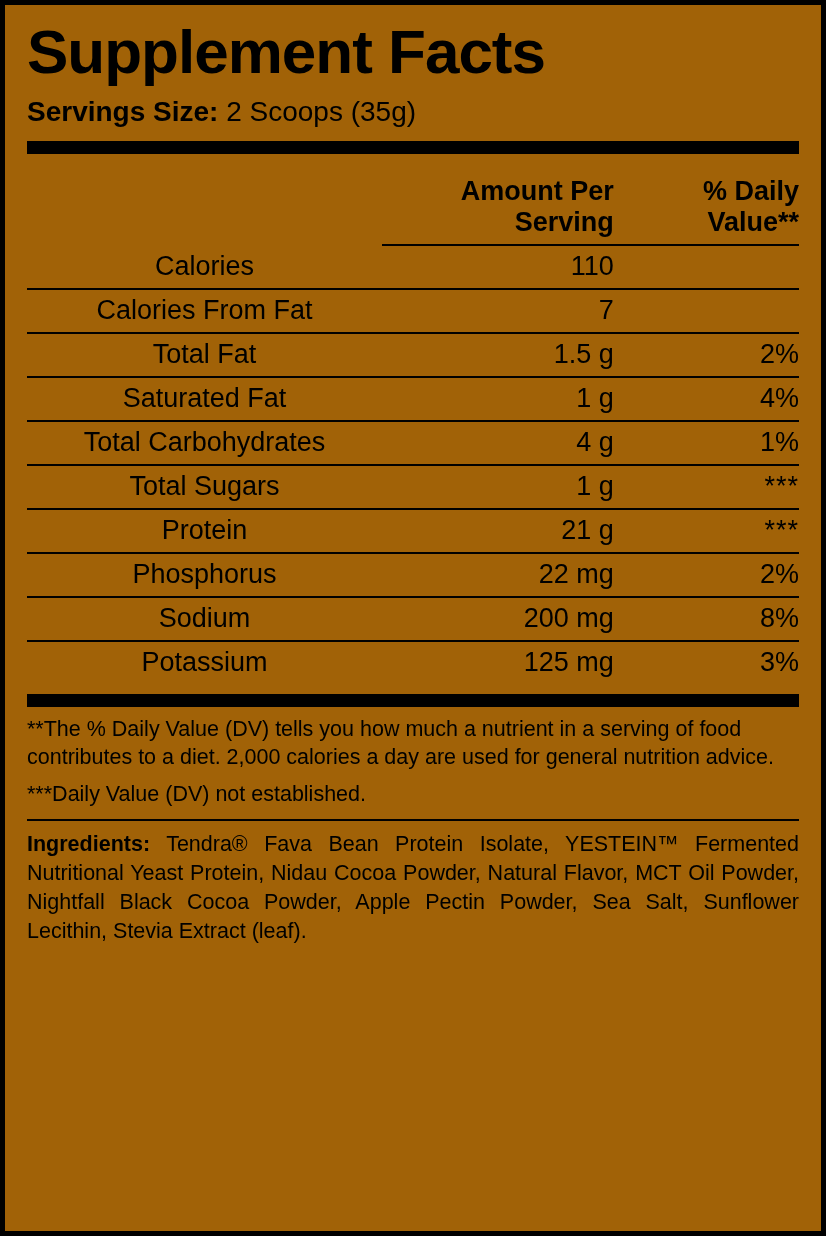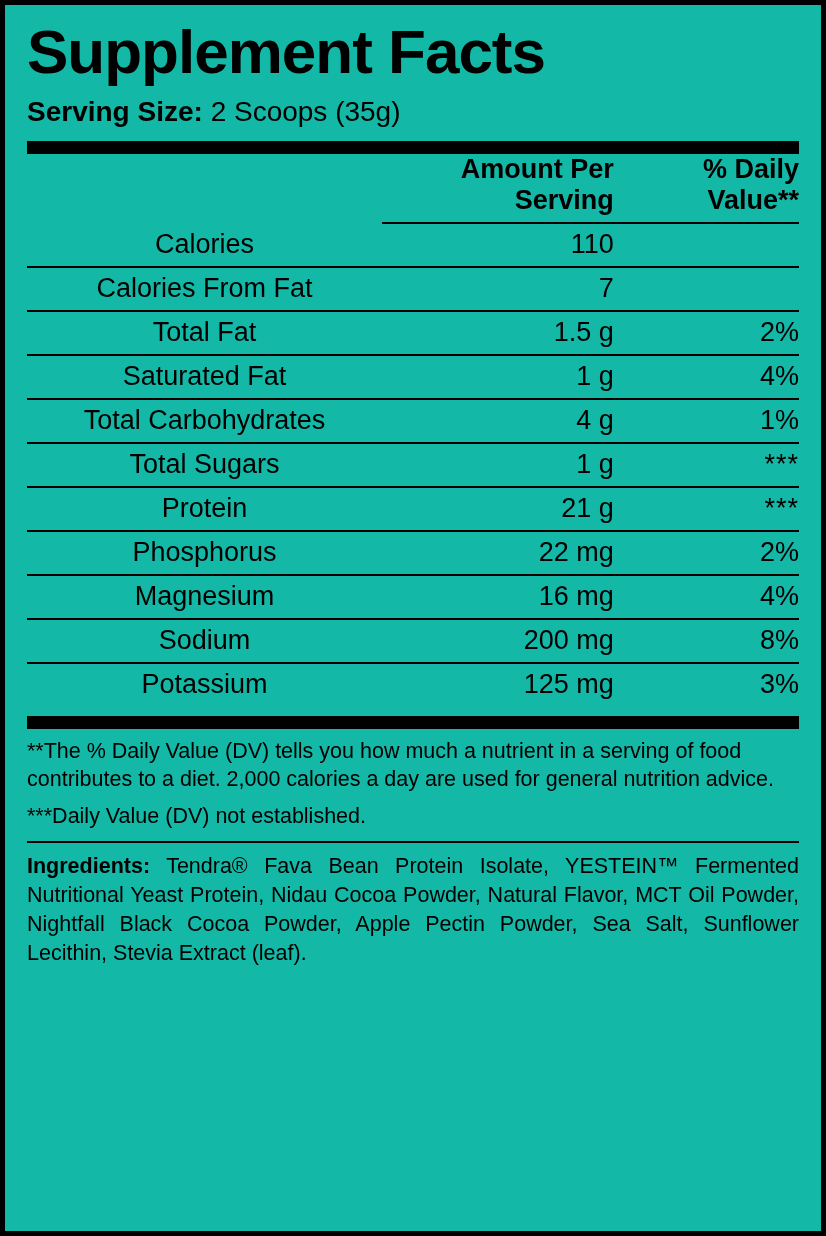--- a/index.html
+++ b/index.html
@@ -13,21 +13,21 @@
     font-family: "Liberation Sans", sans-serif;
     color: #000000;
     -webkit-font-smoothing: antialiased;
   }
   .panel {
     box-sizing: border-box;
     width: 826px;
     height: 1236px;
     border: 5px solid #000000;
     padding: 14px 22px 10px 22px;
-    background: #14b8a6;
+    background: #a16207;
   }
   .title {
     font-size: 62px;
     font-weight: bold;
     letter-spacing: -1px;
     line-height: 1.05;
     margin: 0 0 10px 0;
     white-space: nowrap;
   }
   .serving-line {
@@ -55,21 +55,21 @@
 
   table.facts th, table.facts td {
     padding: 5px 0 6px 0;
     vertical-align: bottom;
     border-bottom: 2px solid #000000;
   }
   table.facts tr.head th {
     font-weight: bold;
     font-size: 27px;
     border-bottom: 2px solid #000000;
-    padding-top: 0;
+    padding-top: 22px;
     margin-top: 24px;
   }
   table.facts tr.head th.c-name { border-bottom: none; }
   th.c-amt, td.c-amt { text-align: right; padding-right: 18px; }
   th.c-dv, td.c-dv { text-align: right; }
   td.c-name { text-align: center; }
   td.indent { padding-left: 36px; }
   tr.no-rule td { border-bottom: none; }
   .stars { letter-spacing: 1px; }
 
@@ -91,21 +91,21 @@
   .ingredients b { font-weight: bold; }
 </style>
 </head>
 <body>
 
 <div class="panel">
 
   <div class="title">Supplement Facts</div>
 
   <div class="serving-line">
-    <span class="lbl">Serving Size:</span>
+    <span class="lbl">Servings Size:</span>
     <span>2 Scoops (35g)</span>
   </div>
 
   <div class="rule-thick"></div>
 
   <table class="facts">
     <colgroup>
       <col class="c-name">
         <col class="c-amt">
         <col class="c-dv">
@@ -152,25 +152,20 @@
           <td class="c-name">Protein</td>
           <td class="c-amt">21 g</td>
           <td class="c-dv stars">***</td>
         </tr>
         <tr>
           <td class="c-name">Phosphorus</td>
           <td class="c-amt">22 mg</td>
           <td class="c-dv">2%</td>
         </tr>
         <tr>
-          <td class="c-name">Magnesium</td>
-          <td class="c-amt">16 mg</td>
-          <td class="c-dv">4%</td>
-        </tr>
-        <tr>
           <td class="c-name">Sodium</td>
           <td class="c-amt">200 mg</td>
           <td class="c-dv">8%</td>
         </tr>
         <tr class="no-rule">
           <td class="c-name">Potassium</td>
           <td class="c-amt">125 mg</td>
           <td class="c-dv">3%</td>
         </tr>
       </tbody>

